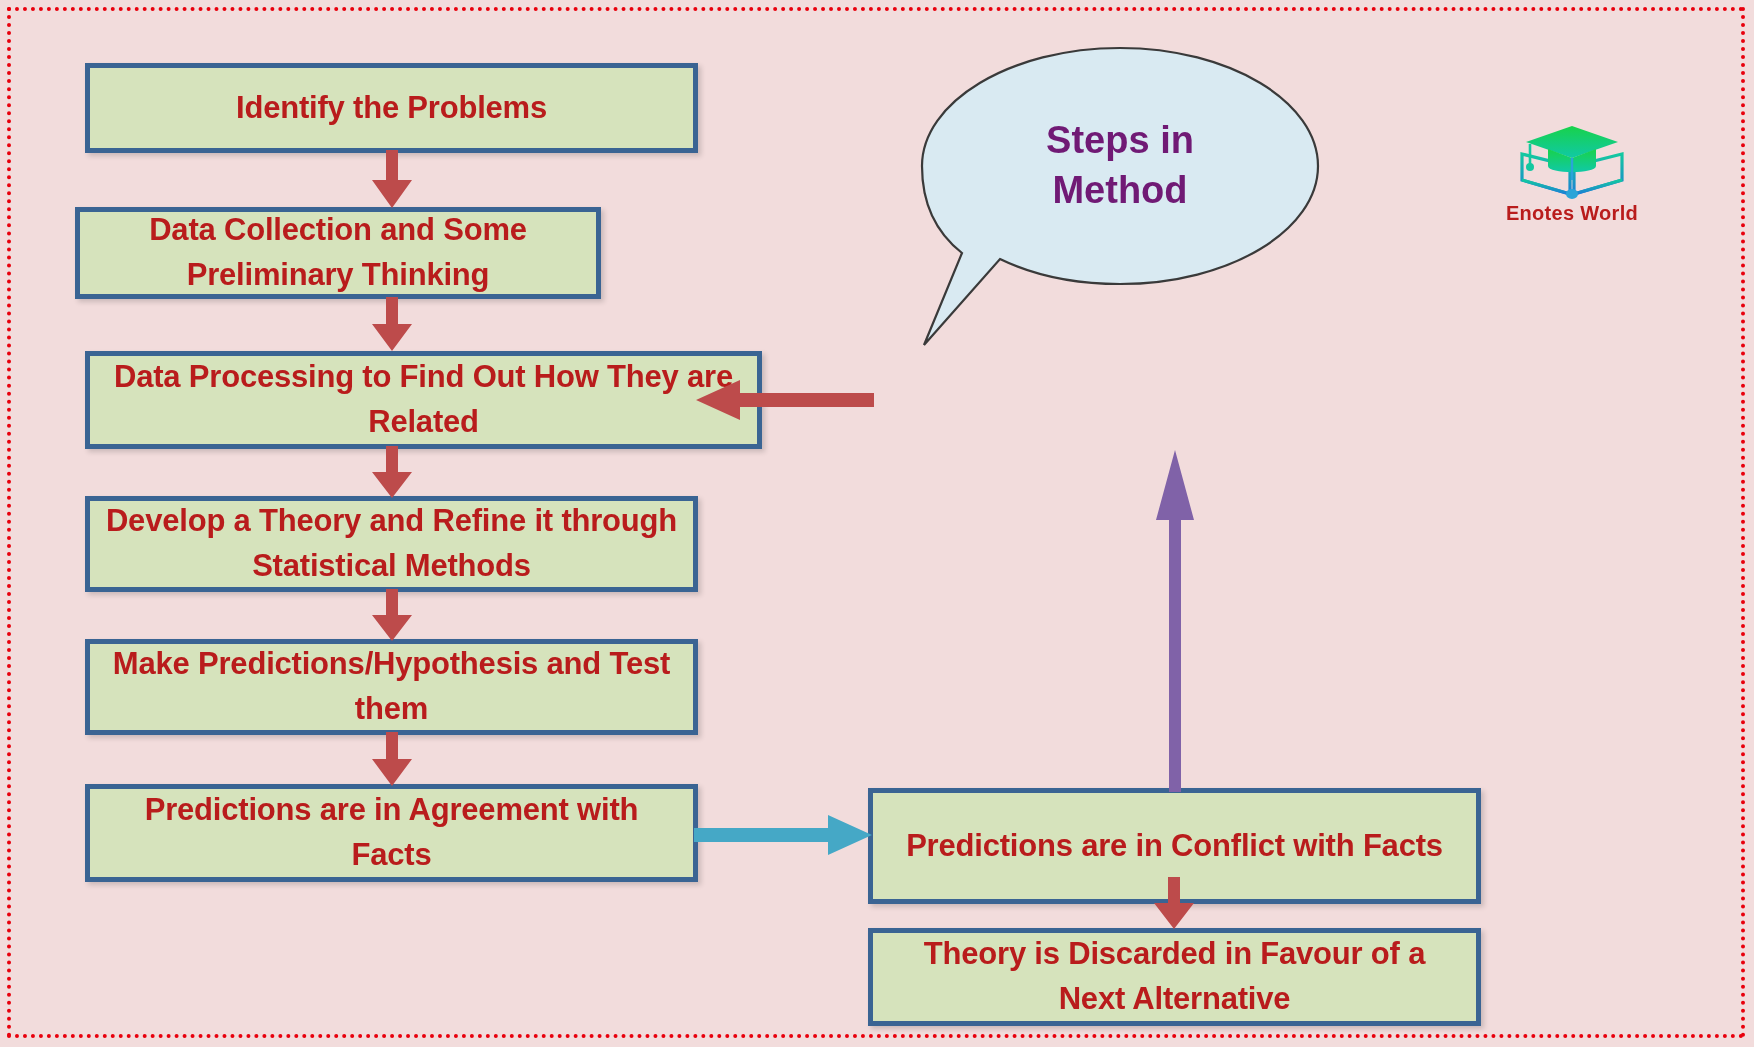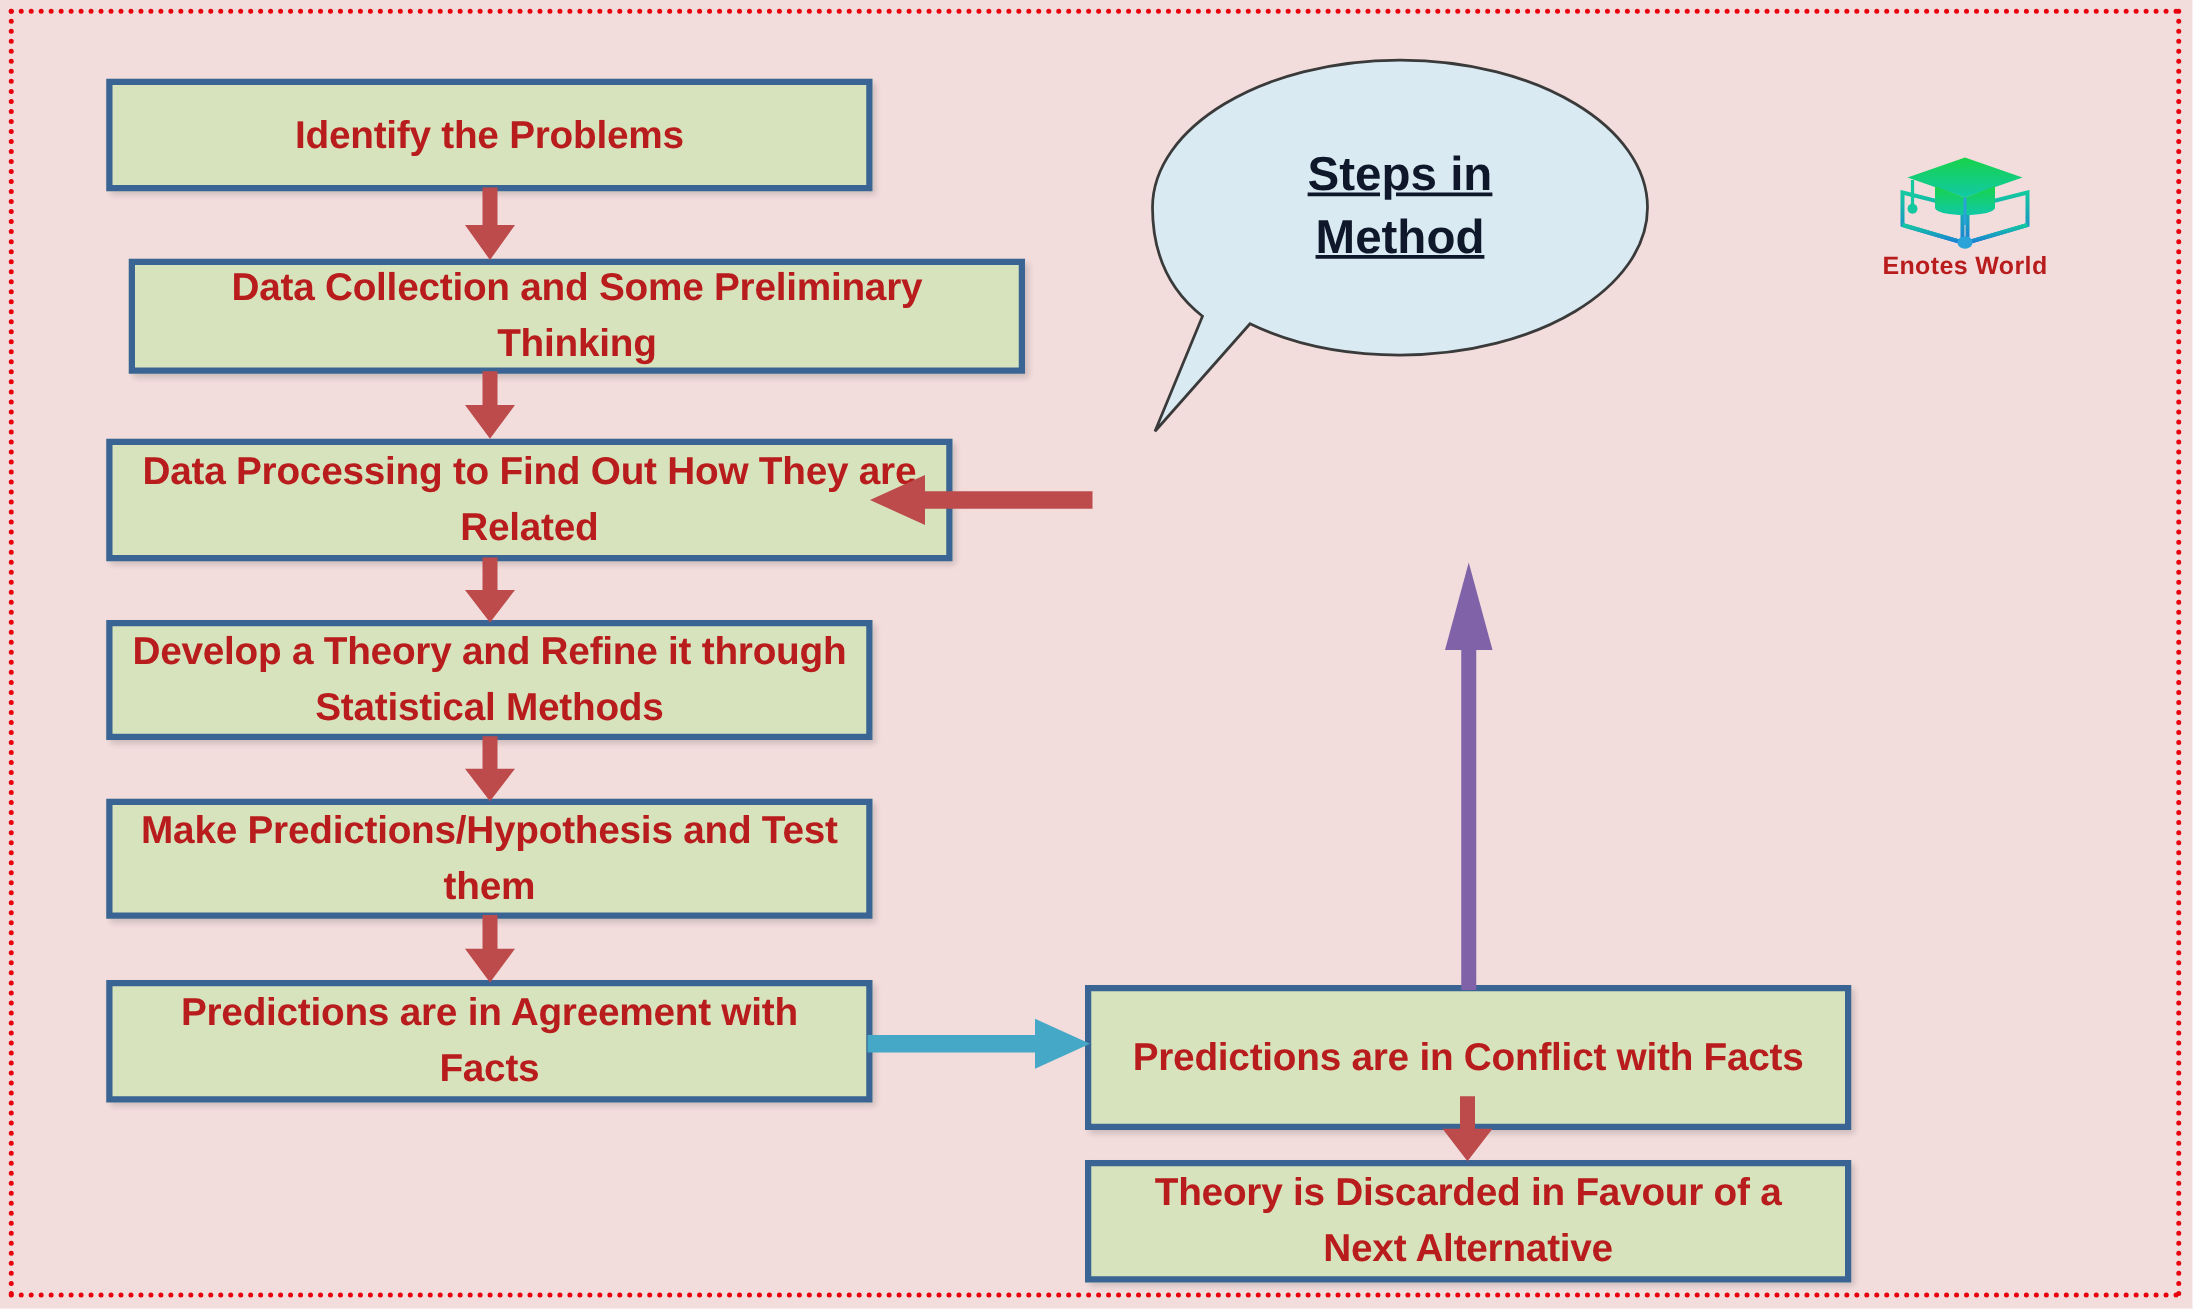--- a/index.html
+++ b/index.html
@@ -54,27 +54,26 @@
   }
   #bubble svg { position: absolute; left: 0; top: 0; overflow: visible; }
   #bubble .btext {
     position: absolute;
     left: 0; top: 0;
     width: 400px; height: 240px;
     display: flex;
     flex-direction: column;
     align-items: center;
     justify-content: center;
-    color: #0f172a;
+    color: #701a75;
     font-weight: 700;
     font-size: 38px;
     line-height: 1.32;
     font-stretch: condensed;
     text-align: center;
-    text-decoration: underline;
   }
 
   
   #logo {
     position: absolute;
     left: 1487px; top: 120px;
     width: 170px; height: 110px;
     text-align: center;
   }
   #logo .logo-text {
@@ -93,21 +92,21 @@
 <body>
 
 <div id="canvas">
 
   <div id="frame"></div>
 
   <div class="node" style="left:85px; top:63px; width:613px; height:90px;">
     <span>Identify the Problems</span>
   </div>
 
-  <div class="node" style="left:103px; top:207px; width:717px; height:92px;">
+  <div class="node" style="left:75px; top:207px; width:526px; height:92px;">
     <span>Data Collection and Some Preliminary Thinking</span>
   </div>
 
   <div class="node" style="left:85px; top:351px; width:677px; height:98px;">
     <span>Data Processing to Find Out How They are Related</span>
   </div>
 
   <div class="node" style="left:85px; top:639px; width:613px; height:96px;">
     <span>Make Predictions/Hypothesis and Test them</span>
   </div>

